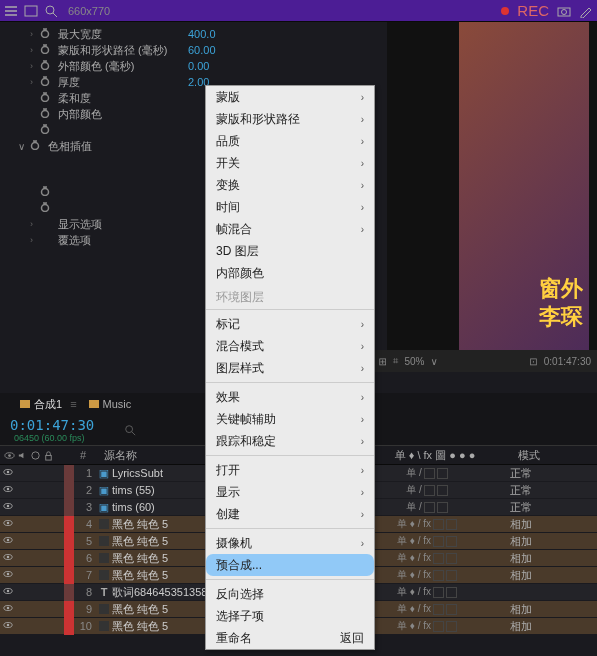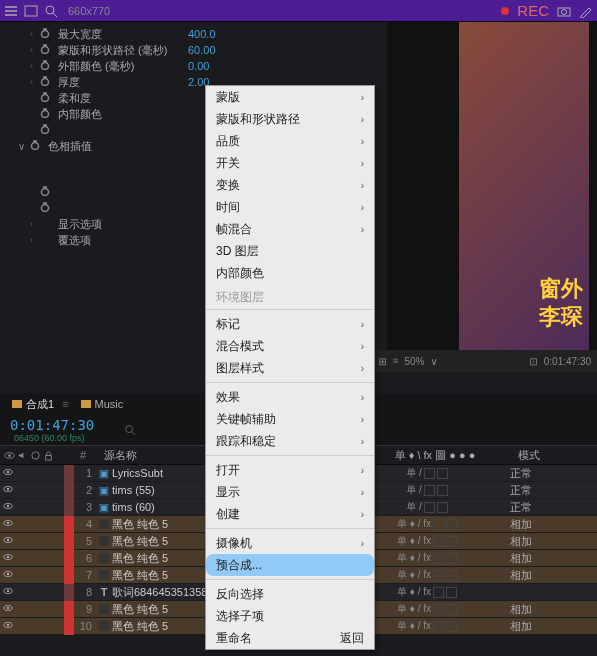--- a/index.html
+++ b/index.html
@@ -24,21 +24,21 @@
 .context-menu .item { height: 22px; display: flex; align-items: center; padding: 0 10px; font-size: 12px; cursor: default; }
 .context-menu .item.disabled { color: #999; align-items: flex-end; }
 .context-menu .item .arrow { margin-left: auto; font-size: 10px; color: #555; }
 .context-menu .item.highlighted { background: #91c9f7; border-radius: 7px; }
 .context-menu .sep { height: 1px; background: #ccc; margin: 3px 0; }
 .preview { position: absolute; right: 0; top: 22px; width: 210px; height: 350px; background: #111; }
 .preview .img { position: absolute; right: 8px; top: 0; width: 130px; height: 350px; background: linear-gradient(135deg, #8a4a3a, #4a2a5a); }
 .preview .subtitle { position: absolute; bottom: 40px; right: 6px; color: #ffd040; font-size: 22px; font-weight: bold; text-align: left; line-height: 1.3; }
 .preview .controls { position: absolute; bottom: 0; right: 0; height: 22px; width: 240px; background: #222; display: flex; align-items: center; gap: 6px; padding: 0 6px; color: #888; font-size: 10px; }
 .timeline-area { position: absolute; left: 0; top: 393px; width: 597px; }
-.tabs { height: 22px; background: #151518; display: flex; align-items: center; gap: 12px; padding: 0 12px; }
+.tabs { height: 22px; background: #151518; display: flex; align-items: center; gap: 12px; padding: 0 20px; }
 .tab { display: flex; align-items: center; gap: 4px; color: #aaa; }
 .tab .folder { width: 10px; height: 8px; background: #cc9944; }
 .tab.active { color: #ddd; }
 .tc-row { height: 30px; background: #151518; display: flex; align-items: center; padding: 0 10px; }
 .timecode { color: #3ca3d8; font-family: monospace; font-size: 14px; }
 .fps { color: #2a8a5a; font-size: 9px; margin-left: 4px; }
 .header-row { height: 20px; background: #1a1a1f; border-top: 1px solid #333; border-bottom: 1px solid #0a0a0a; display: flex; align-items: center; }
 .header-row .col-icons { width: 80px; display: flex; gap: 2px; padding-left: 4px; }
 .header-row .col-icons svg { width: 11px; height: 11px; fill: #888; }
 .header-row .col-num { width: 20px; color: #888; }

